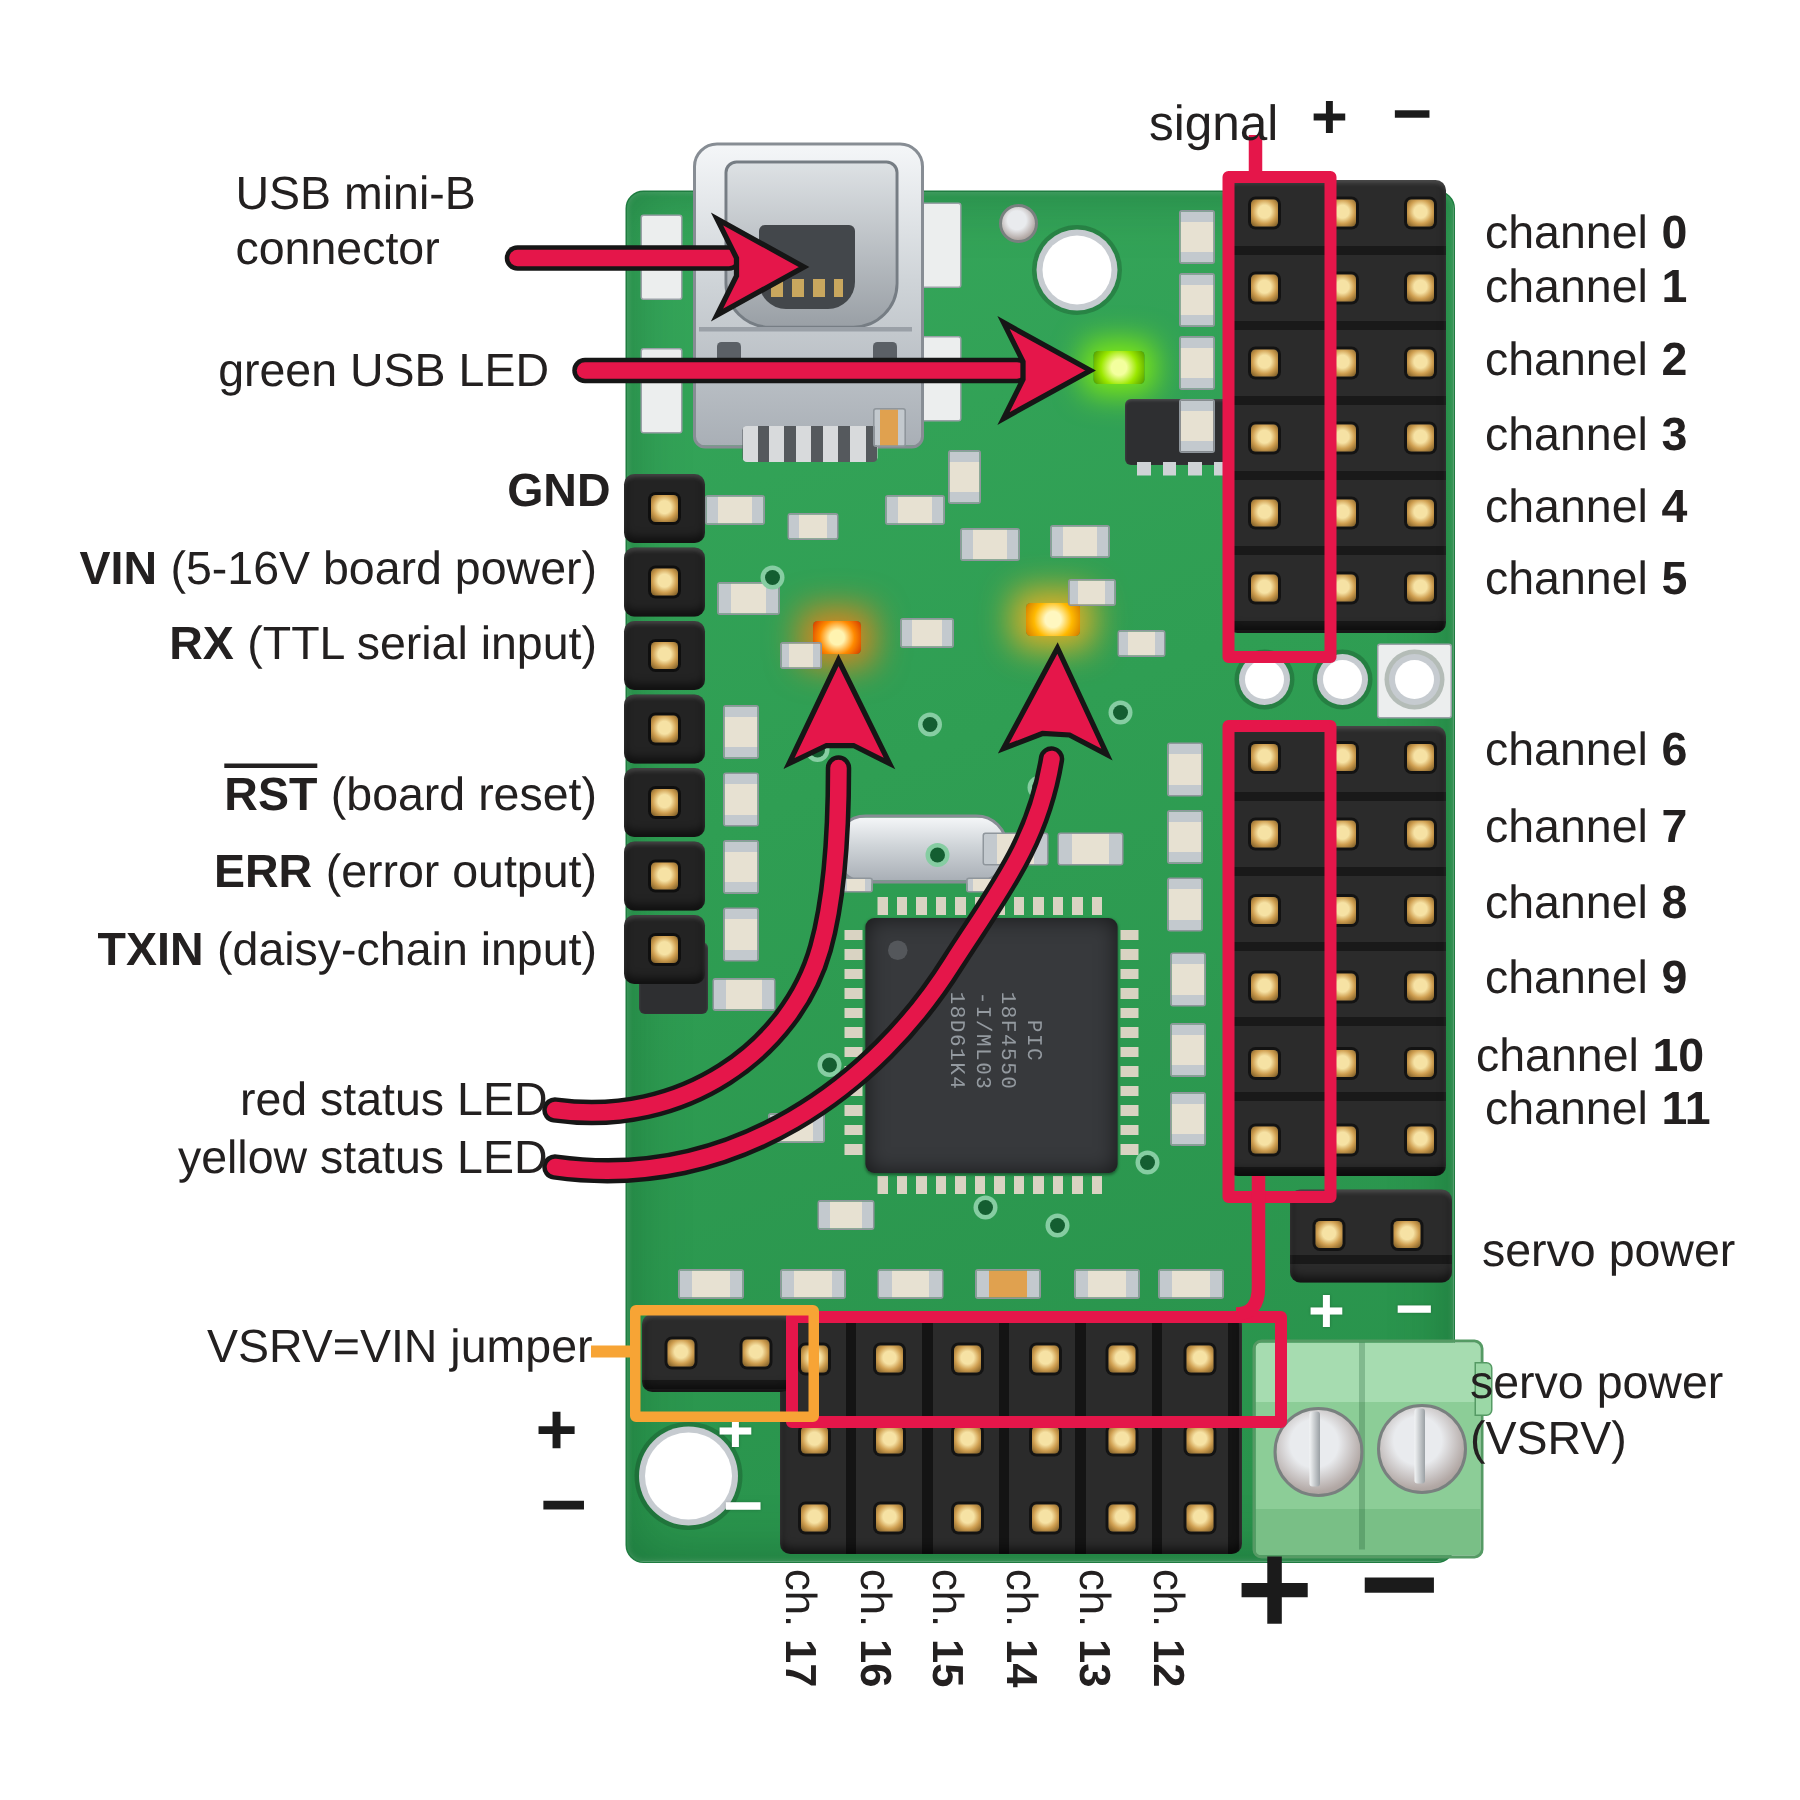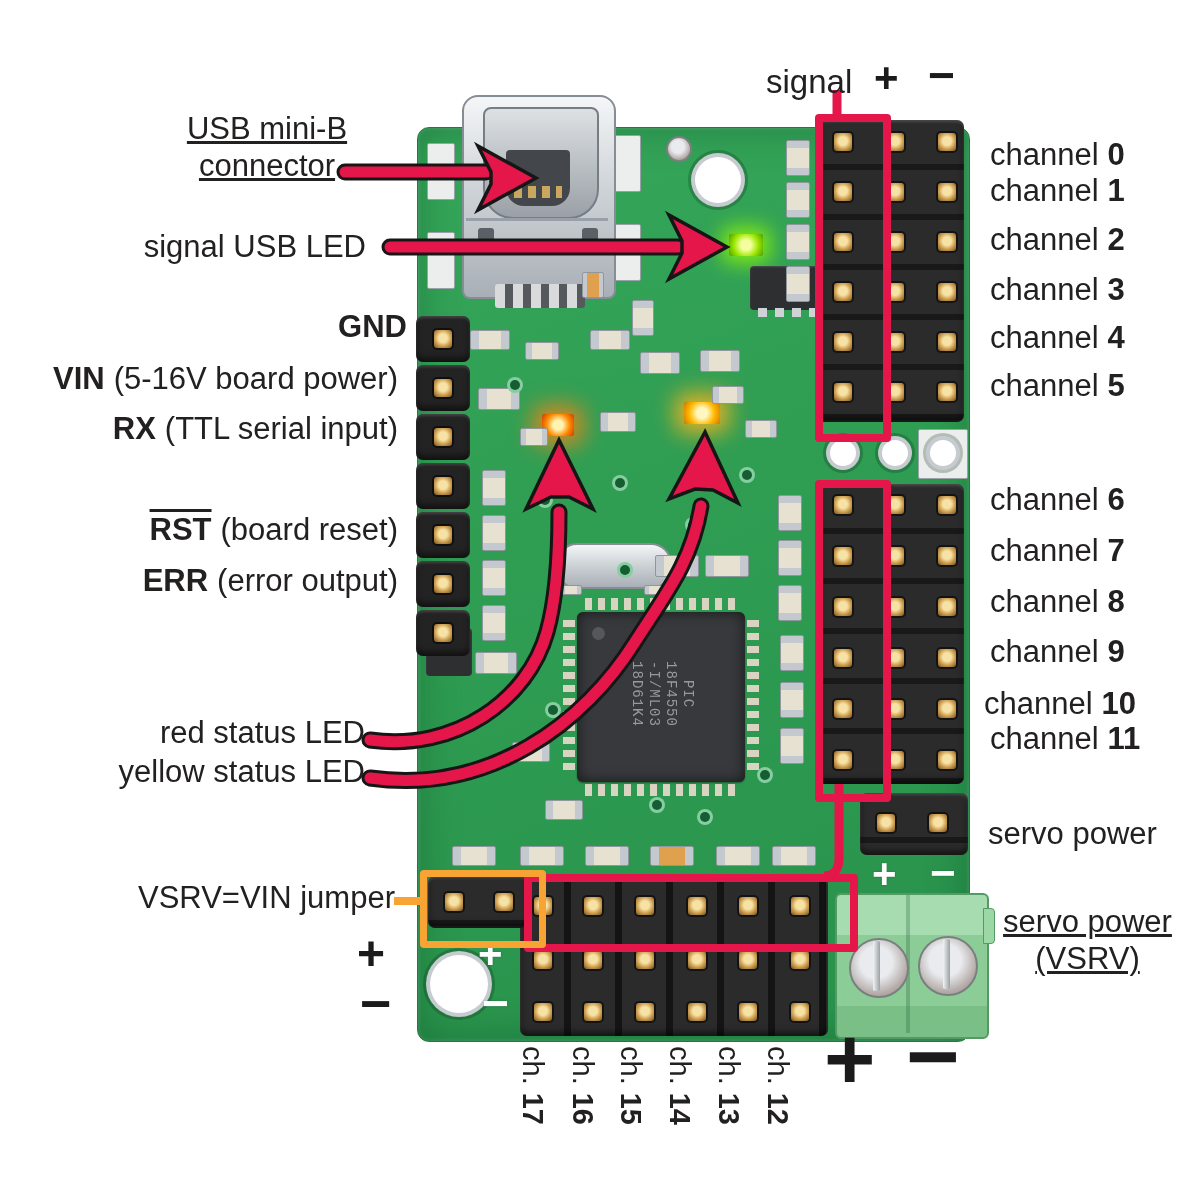--- a/index.html
+++ b/index.html
@@ -52,21 +52,21 @@
   
   .lab{position:absolute;z-index:5;font-size:31px;line-height:1.2;white-space:nowrap;}
   .lab b{font-weight:bold;}
   .lab .desc{margin-left:9px;font-weight:normal;}
   .ov{text-decoration:overline;text-decoration-thickness:3px;}
   .ch-label b{margin-left:9px;}
   .rot{transform:rotate(90deg);transform-origin:0 0;font-size:29px;}
   .rot b{margin-left:8px;}
   .mark{position:absolute;z-index:5;font-weight:bold;color:#1b1b1b;}
   .mark.white{color:#ffffff;z-index:2;text-shadow:0 0 2px rgba(0,0,0,.25);}
-  .center{text-align:center;text-decoration:underline;}
+  .center{}
   .right{text-align:right;}
 </style>
 </head>
 <body>
 
 <div class="canvas" style="--crimson:#e5164a;--orange:#f7a435;">
 
   <div class="board"></div>
 
   <div class="deco">
@@ -274,27 +274,28 @@
 
     <path d="M370,778 C490,795 585,722 635,642 C665,595 692,562 701,506" stroke="#161616" stroke-width="17" stroke-linecap="round" fill="none"></path>
     <path d="M370,778 C490,795 585,722 635,642 C665,595 692,562 701,506" stroke="#e5164a" stroke-width="11" stroke-linecap="round" fill="none"></path>
     <polygon points="705,432 669,499 695,489 713,490 738,503" fill="#e5164a" stroke="#161616" stroke-width="3.5"></polygon>
   </svg>
 
   <div class="lab center" style="left:157px;top:110px;width:220px">
     <span>USB mini-B</span><br>
     <span>connector</span>
   </div>
-  <div class="lab" style="right:834px;top:228px">signal USB LED</div>
+  <div class="lab" style="right:834px;top:228px">green USB LED</div>
 
   <div class="lab right" style="right:784px;top:308px"><b>GND</b><span class="desc"></span></div>
   <div class="lab right" style="right:802px;top:360px"><b>VIN</b><span class="desc">(5-16V board power)</span></div>
   <div class="lab right" style="right:802px;top:410px"><b>RX</b><span class="desc">(TTL serial input)</span></div>
   <div class="lab right" style="right:802px;top:511px"><b class="ov">RST</b><span class="desc">(board reset)</span></div>
   <div class="lab right" style="right:802px;top:562px"><b>ERR</b><span class="desc">(error output)</span></div>
+  <div class="lab right" style="right:802px;top:614px"><b>TXIN</b><span class="desc">(daisy-chain input)</span></div>
 
   <div class="lab" style="right:835px;top:714px">red status LED</div>
   <div class="lab" style="right:835px;top:753px">yellow status LED</div>
   <div class="lab" style="right:805px;top:879px">VSRV=VIN jumper</div>
 
   <div class="lab" style="left:766px;top:62px;font-size:33px">signal</div>
   <div class="mark" style="left:874px;top:54px;font-size:42px">+</div>
   <div class="mark" style="left:928px;top:48px;font-size:46px">−</div>
 
   <div class="lab ch-label" style="left:990px;top:136px"><span>channel</span><b>0</b></div>

